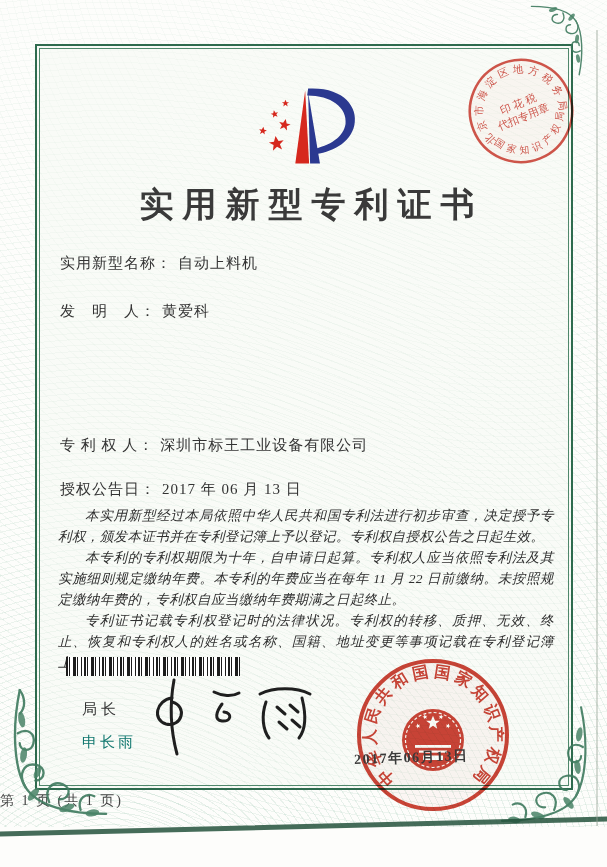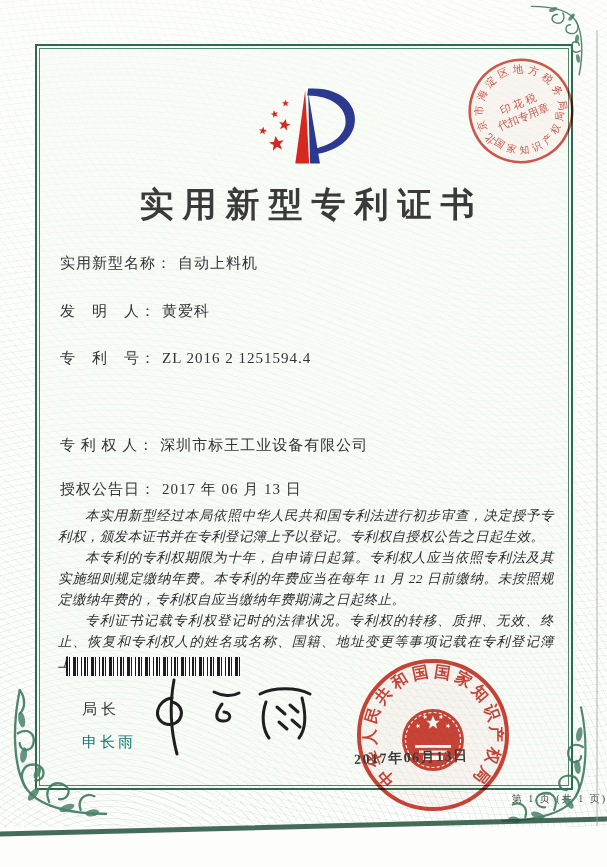--- a/index.html
+++ b/index.html
@@ -49,22 +49,22 @@
   .sig-role{position:absolute;left:82px;top:700px;font-size:15px;letter-spacing:4px;color:#333;}
   .sig-name{position:absolute;left:82px;top:733px;font-size:15px;letter-spacing:3px;color:#0f766e;}
   .sig-hand{position:absolute;left:140px;top:672px;width:190px;height:100px;}
   .seal-main{position:absolute;left:352px;top:654px;width:162px;height:162px;mix-blend-mode:multiply;opacity:.95;}
   .seal-date{
     position:absolute;left:354px;top:748px;width:170px;font-size:14px;letter-spacing:1.5px;
     color:#3a3a3a;font-weight:600;transform:rotate(-2deg);font-style:normal;
   }
   .seal-tax{position:absolute;left:462px;top:52px;width:118px;height:118px;mix-blend-mode:multiply;opacity:.9;}
   .footer{
-    position:absolute;left:0;right:0;top:792px;text-align:right;
-    font-size:10px;letter-spacing:2px;color:#444;
+    position:absolute;left:0;right:0;top:792px;text-align:left;
+    font-size:14px;letter-spacing:2px;color:#444;
   }
   .orn{position:absolute;pointer-events:none;}
   .orn-bl{left:4px;top:684px;width:108px;height:138px;}
   .orn-br{left:496px;top:702px;width:100px;height:126px;transform:scaleX(-1);}
   .orn-tr{left:514px;top:2px;width:88px;height:76px;transform:rotate(180deg);}
   .page-edge-bottom{
     position:absolute;left:-4px;top:824px;width:616px;height:5px;border-radius:2px;
     background:#24523c;opacity:.85;transform:rotate(-1.4deg);
   }
   .page-edge-right{
@@ -101,23 +101,20 @@
     <path fill="#2b3990" d="M57,8 C92,6 108,26 104,45 C100,64 80,73 62,75 C60,75 59,72 60,70 C80,66 93,57 95,44 C97,27 80,15 56,15 Z"></path>
   </svg>
 
   <div class="title">实用新型专利证书</div>
 
   <div class="field" style="top:254px">
     <span>实用新型名称：</span><span class="val">自动上料机</span>
   </div>
   <div class="field" style="top:302px">
     <span>发　明　人：</span><span class="val">黄爱科</span>
-  </div>
-  <div class="field" style="top:349px">
-    <span>专　利　号：</span><span class="val">ZL 2016 2 1251594.4</span>
   </div>
   <div class="field" style="top:436px">
     <span>专 利 权 人：</span><span class="val">深圳市标王工业设备有限公司</span>
   </div>
   <div class="field" style="top:480px">
     <span>授权公告日：</span><span class="val">2017 年 06 月 13 日</span>
   </div>
 
   <div class="paras">
     <p>本实用新型经过本局依照中华人民共和国专利法进行初步审查，决定授予专利权，颁发本证书并在专利登记簿上予以登记。专利权自授权公告之日起生效。</p>

